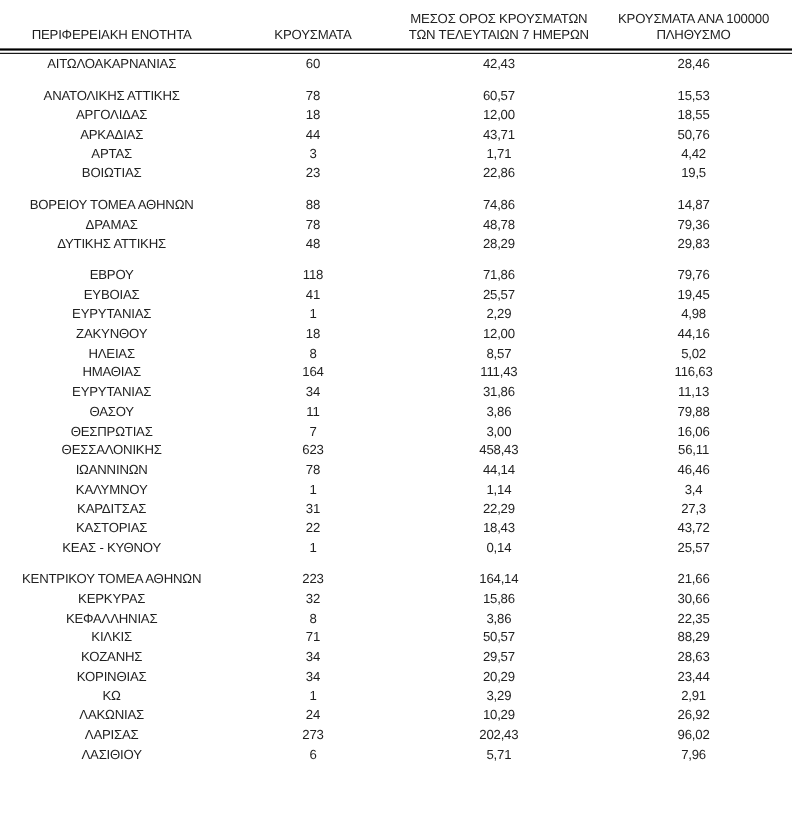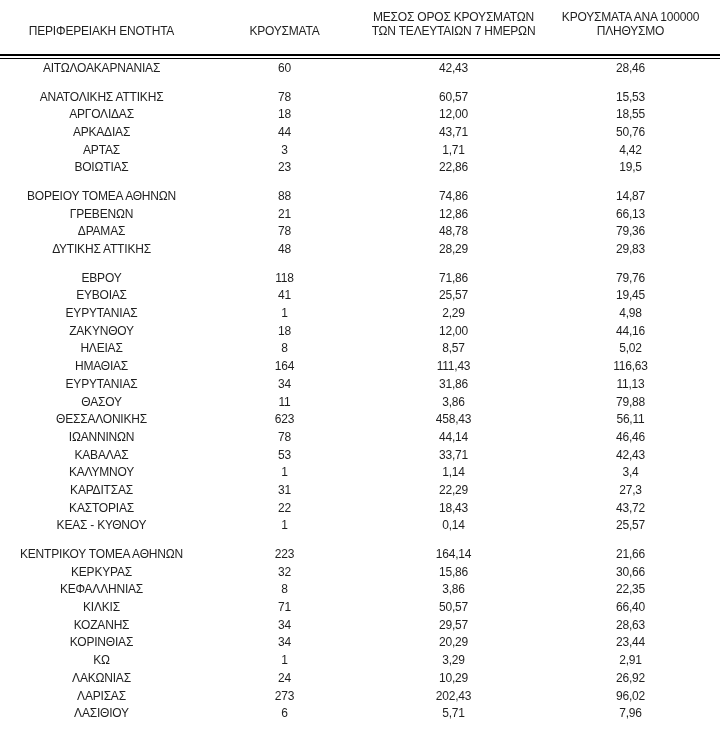--- a/index.html
+++ b/index.html
@@ -29,21 +29,21 @@
     font-size: 12px;
     letter-spacing: -0.2px;
     text-align: center;
     vertical-align: middle;
     white-space: nowrap;
     overflow: hidden;
   }
   thead tr.hrow th {
     height: 38px;
     vertical-align: bottom;
-    padding-bottom: 16px;
+    padding-bottom: 6px;
   }
   .hline { line-height: 14px; }
   tr.divider td {
     height: 2px;
     border-top: 2px solid #000000;
     border-bottom: 1px solid #000000;
     font-size: 0;
     line-height: 0;
   }
   tbody tr.data-row { height: 17.7px; }
@@ -126,26 +126,20 @@
       <tr class="spacer">
         <td colspan="4"></td>
       </tr>
       <tr class="data-row">
         <td>ΒΟΡΕΙΟΥ ΤΟΜΕΑ ΑΘΗΝΩΝ</td>
         <td>88</td>
         <td>74,86</td>
         <td>14,87</td>
       </tr>
       <tr class="data-row">
-        <td>ΓΡΕΒΕΝΩΝ</td>
-        <td>21</td>
-        <td>12,86</td>
-        <td>66,13</td>
-      </tr>
-      <tr class="data-row">
         <td>ΔΡΑΜΑΣ</td>
         <td>78</td>
         <td>48,78</td>
         <td>79,36</td>
       </tr>
       <tr class="data-row">
         <td>ΔΥΤΙΚΗΣ ΑΤΤΙΚΗΣ</td>
         <td>48</td>
         <td>28,29</td>
         <td>29,83</td>
@@ -195,38 +189,38 @@
         <td>31,86</td>
         <td>11,13</td>
       </tr>
       <tr class="data-row">
         <td>ΘΑΣΟΥ</td>
         <td>11</td>
         <td>3,86</td>
         <td>79,88</td>
       </tr>
       <tr class="data-row">
+        <td>ΘΕΣΠΡΩΤΙΑΣ</td>
+        <td>7</td>
+        <td>3,00</td>
+        <td>16,06</td>
+      </tr>
+      <tr class="data-row">
         <td>ΘΕΣΣΑΛΟΝΙΚΗΣ</td>
         <td>623</td>
         <td>458,43</td>
         <td>56,11</td>
       </tr>
       <tr class="data-row">
         <td>ΙΩΑΝΝΙΝΩΝ</td>
         <td>78</td>
         <td>44,14</td>
         <td>46,46</td>
       </tr>
       <tr class="data-row">
-        <td>ΚΑΒΑΛΑΣ</td>
-        <td>53</td>
-        <td>33,71</td>
-        <td>42,43</td>
-      </tr>
-      <tr class="data-row">
         <td>ΚΑΛΥΜΝΟΥ</td>
         <td>1</td>
         <td>1,14</td>
         <td>3,4</td>
       </tr>
       <tr class="data-row">
         <td>ΚΑΡΔΙΤΣΑΣ</td>
         <td>31</td>
         <td>22,29</td>
         <td>27,3</td>
@@ -261,21 +255,21 @@
       <tr class="data-row">
         <td>ΚΕΦΑΛΛΗΝΙΑΣ</td>
         <td>8</td>
         <td>3,86</td>
         <td>22,35</td>
       </tr>
       <tr class="data-row">
         <td>ΚΙΛΚΙΣ</td>
         <td>71</td>
         <td>50,57</td>
-        <td>66,40</td>
+        <td>88,29</td>
       </tr>
       <tr class="data-row">
         <td>ΚΟΖΑΝΗΣ</td>
         <td>34</td>
         <td>29,57</td>
         <td>28,63</td>
       </tr>
       <tr class="data-row">
         <td>ΚΟΡΙΝΘΙΑΣ</td>
         <td>34</td>

